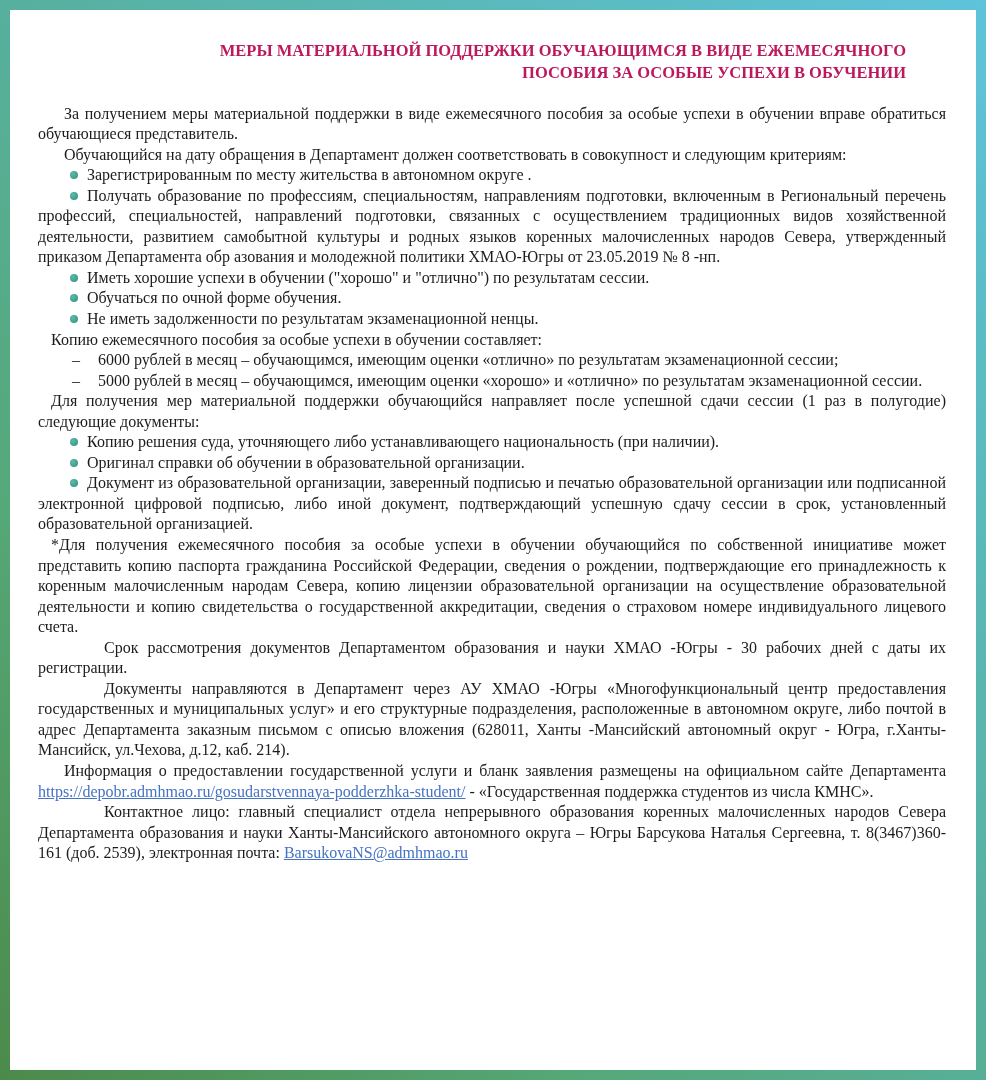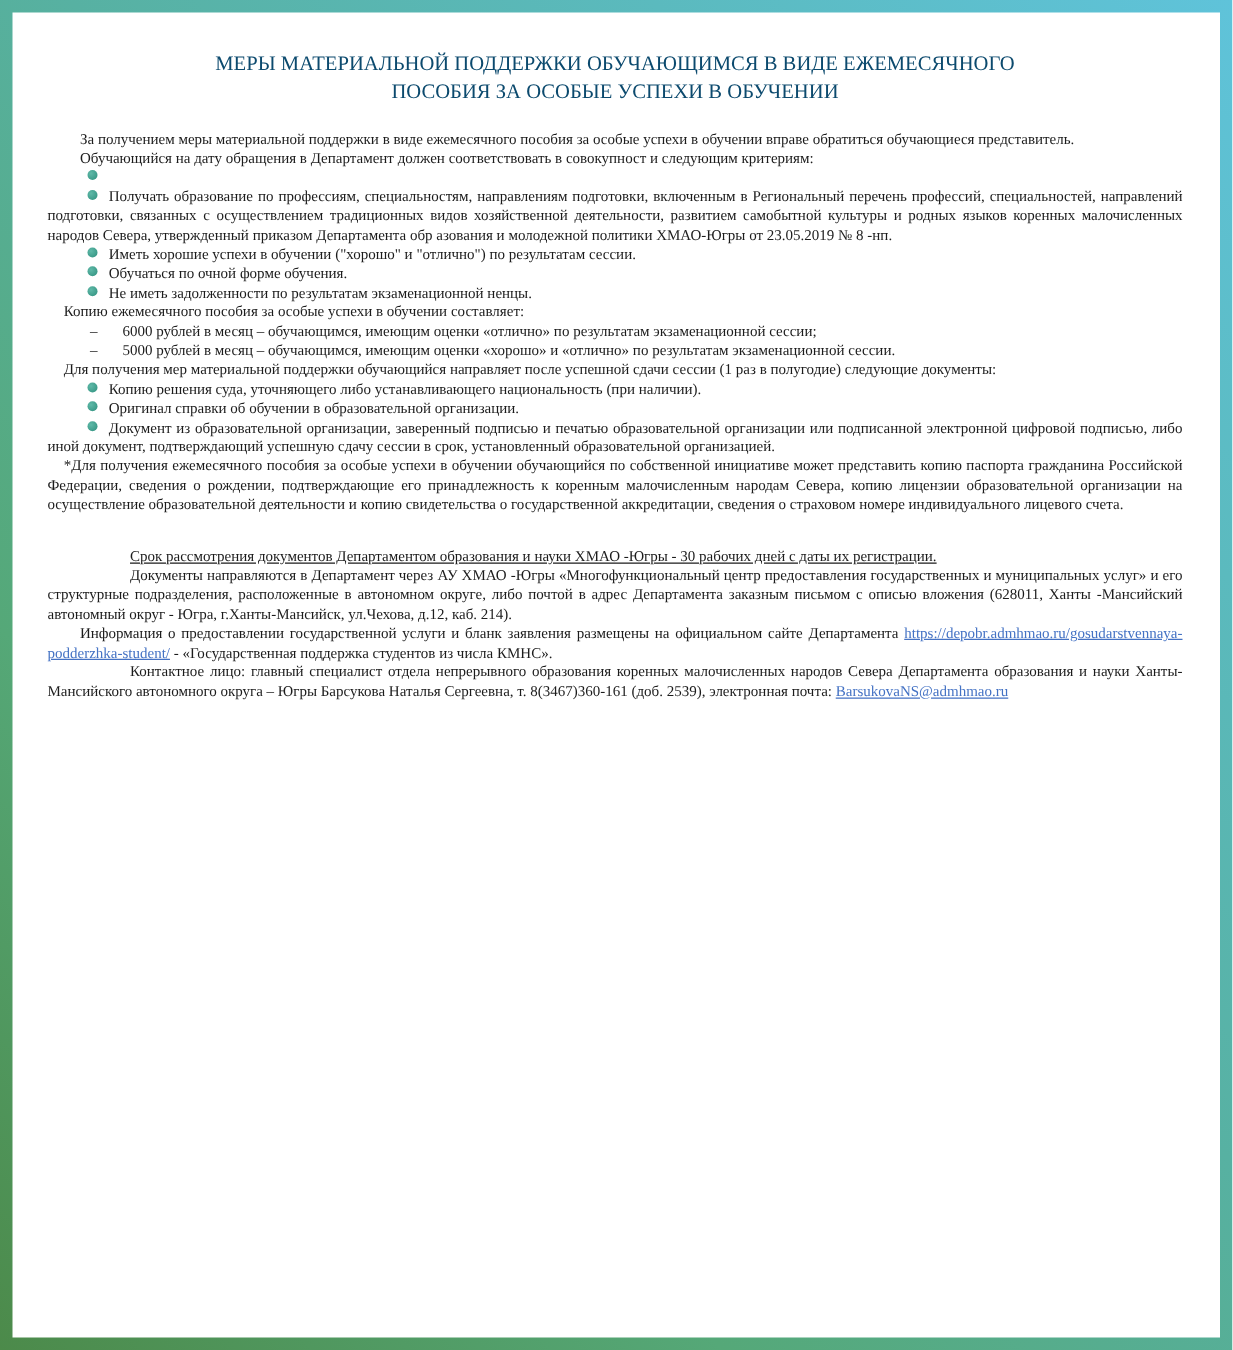--- a/index.html
+++ b/index.html
@@ -12,40 +12,40 @@
     position:absolute;inset:0;
     background:linear-gradient(225deg,#5FC3DA 0%,#57B1A2 45%,#55A878 72%,#4C8A4A 100%);
   }
   .page{
     position:absolute;inset:10px;background:#ffffff;
     box-sizing:border-box;
     padding:26px 30px 0 28px;
     overflow:hidden;
   }
   .title{
-    text-align:center;
-    color:#0c4a6e;
-    font-weight:normal;
+    text-align:right;
+    color:#be185d;
+    font-weight:bold;
     font-size:16.5px;
     line-height:1.32;
     margin:4px 40px 20px 40px;
   }
   .para{
     margin:0;
     text-align:justify;
-    font-size:12px;
+    font-size:16px;
     line-height:1.285;
     color:#1c1c1c;
   }
   .ind-n{text-indent:26px;}
   .ind-s{text-indent:13px;}
   .ind-t{text-indent:66px;}
   .kind-b{text-indent:32px;}
   .kind-d{margin-left:47px;text-indent:-13px;}
-  .gap{margin-top:26px;text-decoration:underline;}
+  .gap{}
   .bullet{
     display:inline-block;width:8px;height:8px;border-radius:50%;
     background:radial-gradient(circle at 35% 35%,#5FB9A8,#2E8F7D);
     margin-right:9px;vertical-align:1px;
   }
   .dashm{display:inline-block;width:26px;text-indent:0;}
   .bold{font-weight:normal;}
   .link{color:#4472C4;text-decoration:underline;cursor:pointer;}
 </style>
 </head>
@@ -53,21 +53,21 @@
 
 <div class="frame"></div>
 <div class="page">
   <div class="title">
     <div>МЕРЫ МАТЕРИАЛЬНОЙ ПОДДЕРЖКИ ОБУЧАЮЩИМСЯ В ВИДЕ ЕЖЕМЕСЯЧНОГО</div>
     <div>ПОСОБИЯ ЗА ОСОБЫЕ УСПЕХИ В ОБУЧЕНИИ</div>
   </div>
   <div>
       <p class="para kind-p ind-n"><span>За получением меры материальной поддержки в виде ежемесячного пособия за особые успехи в обучении вправе обратиться обучающиеся представитель.</span></p>
       <p class="para kind-p ind-n"><span>Обучающийся на дату обращения в Департамент должен соответствовать в совокупност и </span><span class="bold">следующим критериям:</span></p>
-      <p class="para kind-b"><span class="bullet"></span></p>
+      <p class="para kind-b"><span class="bullet"></span><span>Зарегистрированным по месту жительства в автономном округе .</span></p>
       <p class="para kind-b"><span class="bullet"></span><span>Получать образование по профессиям, специальностям, направлениям подготовки, включенным в Региональный перечень профессий, специальностей, направлений подготовки, связанных с осуществлением традиционных видов хозяйственной деятельности, развитием самобытной культуры и родных языков коренных малочисленных народов Севера, утвержденный приказом Департамента обр азования и молодежной политики ХМАО-Югры от 23.05.2019 № 8 -нп.</span></p>
       <p class="para kind-b"><span class="bullet"></span><span>Иметь хорошие успехи в обучении ("хорошо" и "отлично") по результатам сессии.</span></p>
       <p class="para kind-b"><span class="bullet"></span><span>Обучаться по очной форме обучения.</span></p>
       <p class="para kind-b"><span class="bullet"></span><span>Не иметь задолженности по результатам экзаменационной ненцы.</span></p>
       <p class="para kind-p ind-s"><span>Копию ежемесячного пособия за особые успехи в обучении составляет:</span></p>
       <p class="para kind-d"><span class="dashm">–</span><span>6000 рублей в месяц – обучающимся, имеющим оценки «отлично» по результатам экзаменационной сессии;</span></p>
       <p class="para kind-d"><span class="dashm">–</span><span>5000 рублей в месяц – обучающимся, имеющим оценки «хорошо» и «отлично» по результатам экзаменационной сессии.</span></p>
       <p class="para kind-p ind-s"><span class="bold">Для получения мер материальной поддержки обучающийся направляет после успешной сдачи сессии (1 раз в полугодие) следующие документы:</span></p>
       <p class="para kind-b"><span class="bullet"></span><span>Копию решения суда, уточняющего либо устанавливающего национальность (при наличии).</span></p>
       <p class="para kind-b"><span class="bullet"></span><span>Оригинал справки об обучении в образовательной организации.</span></p>

